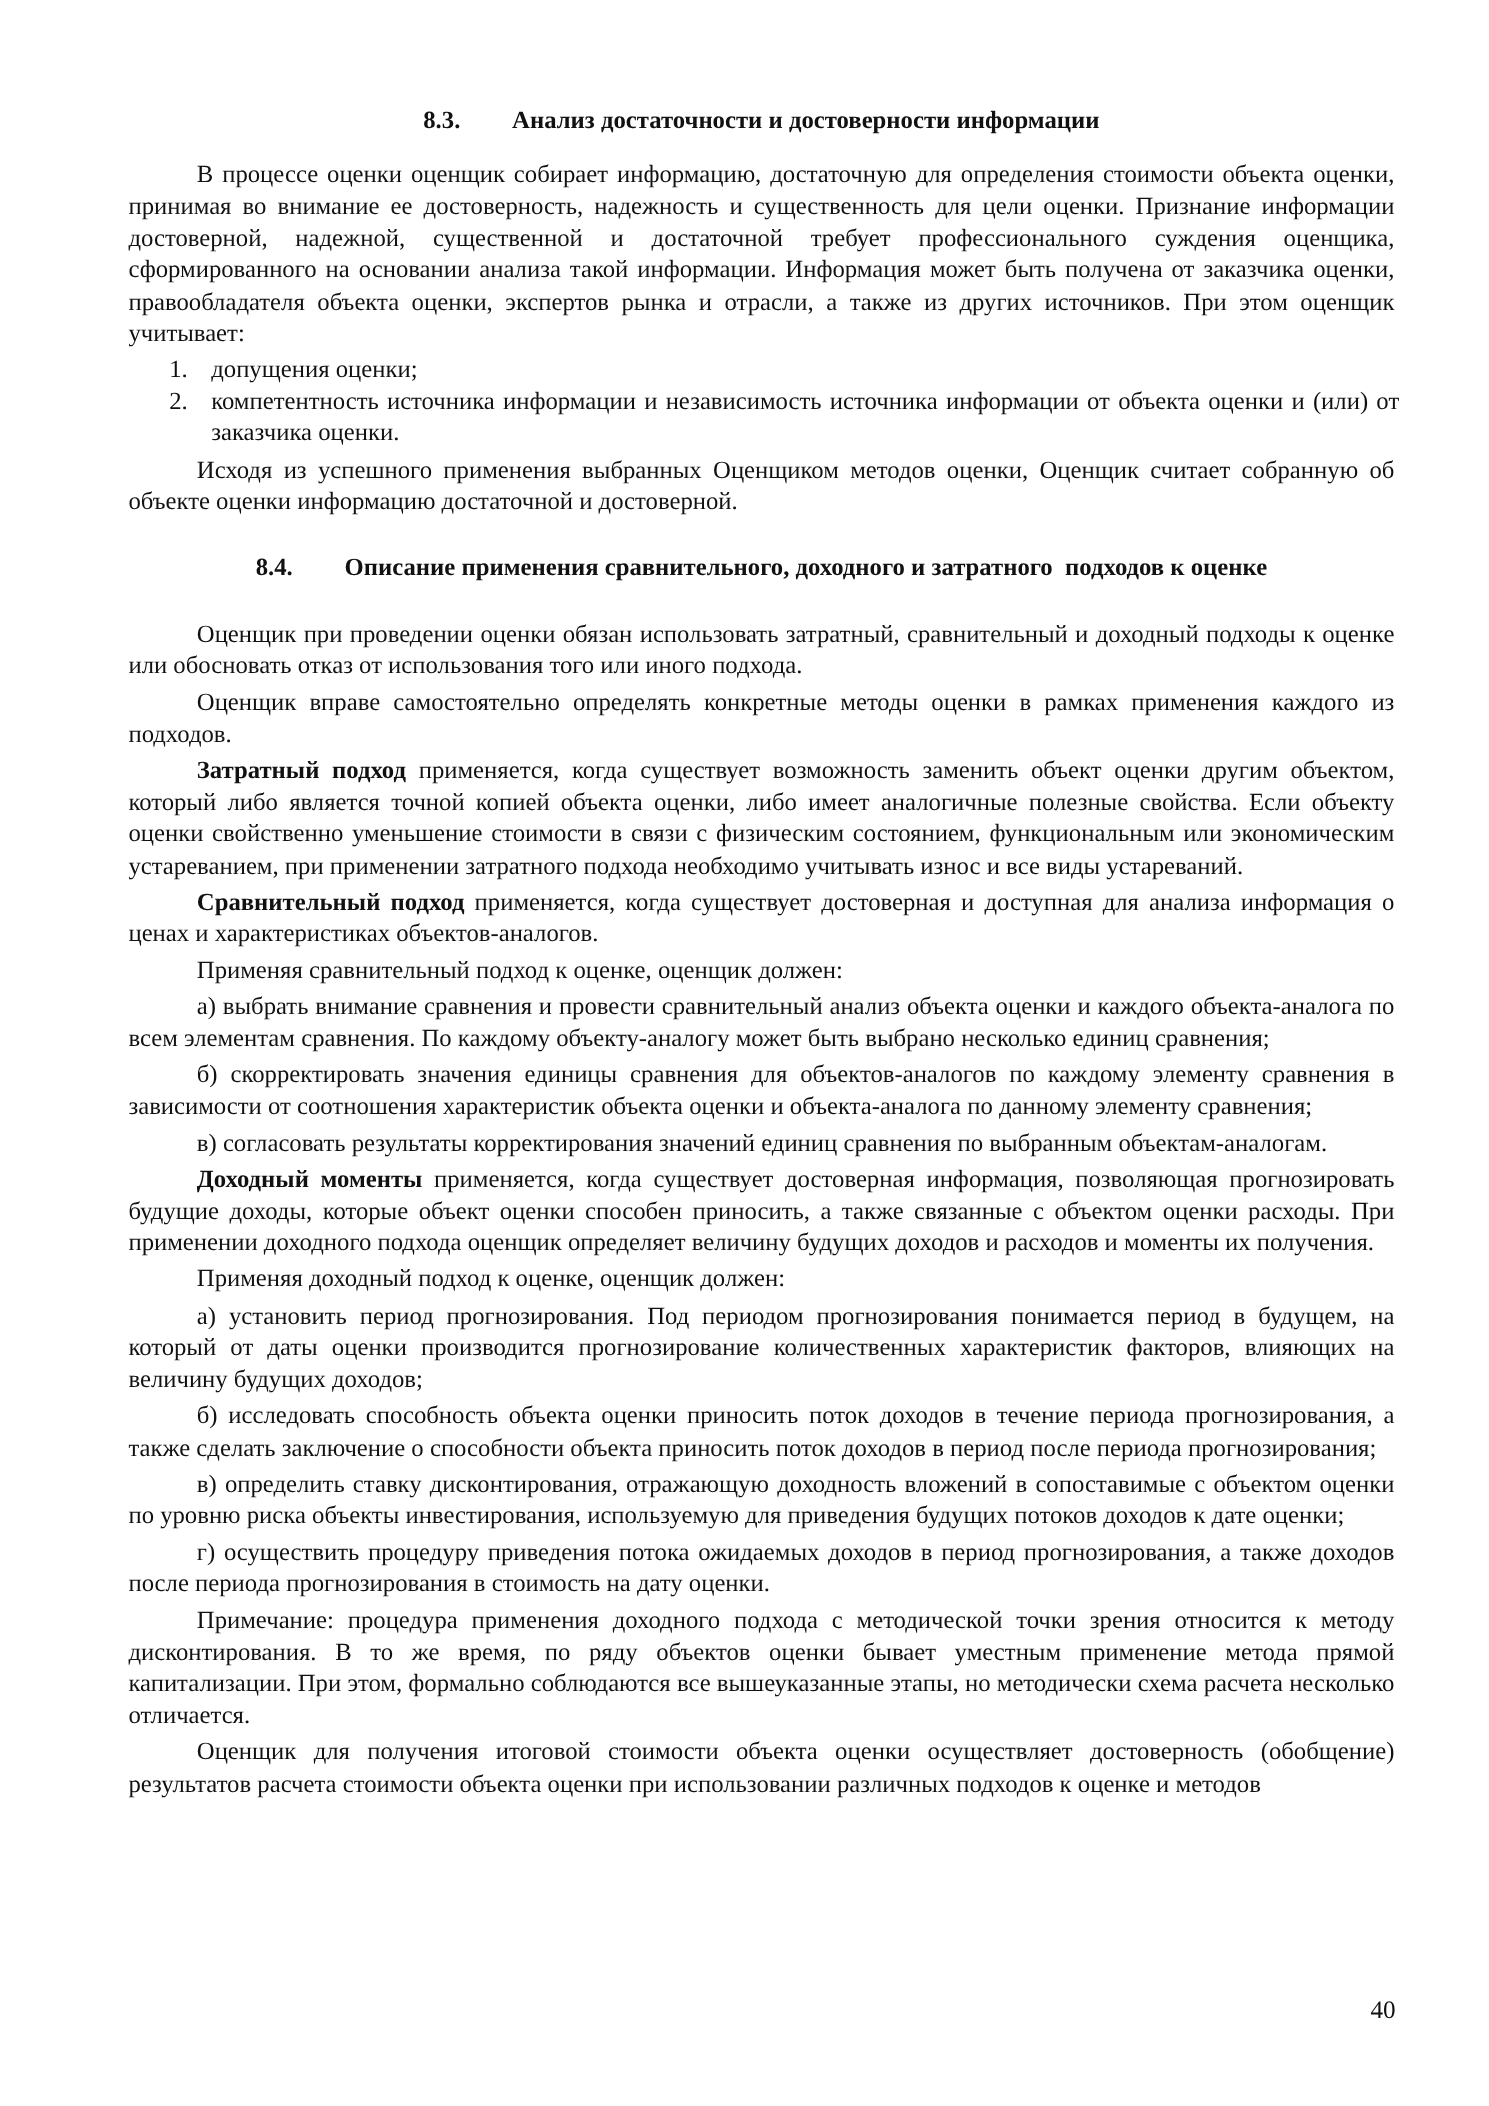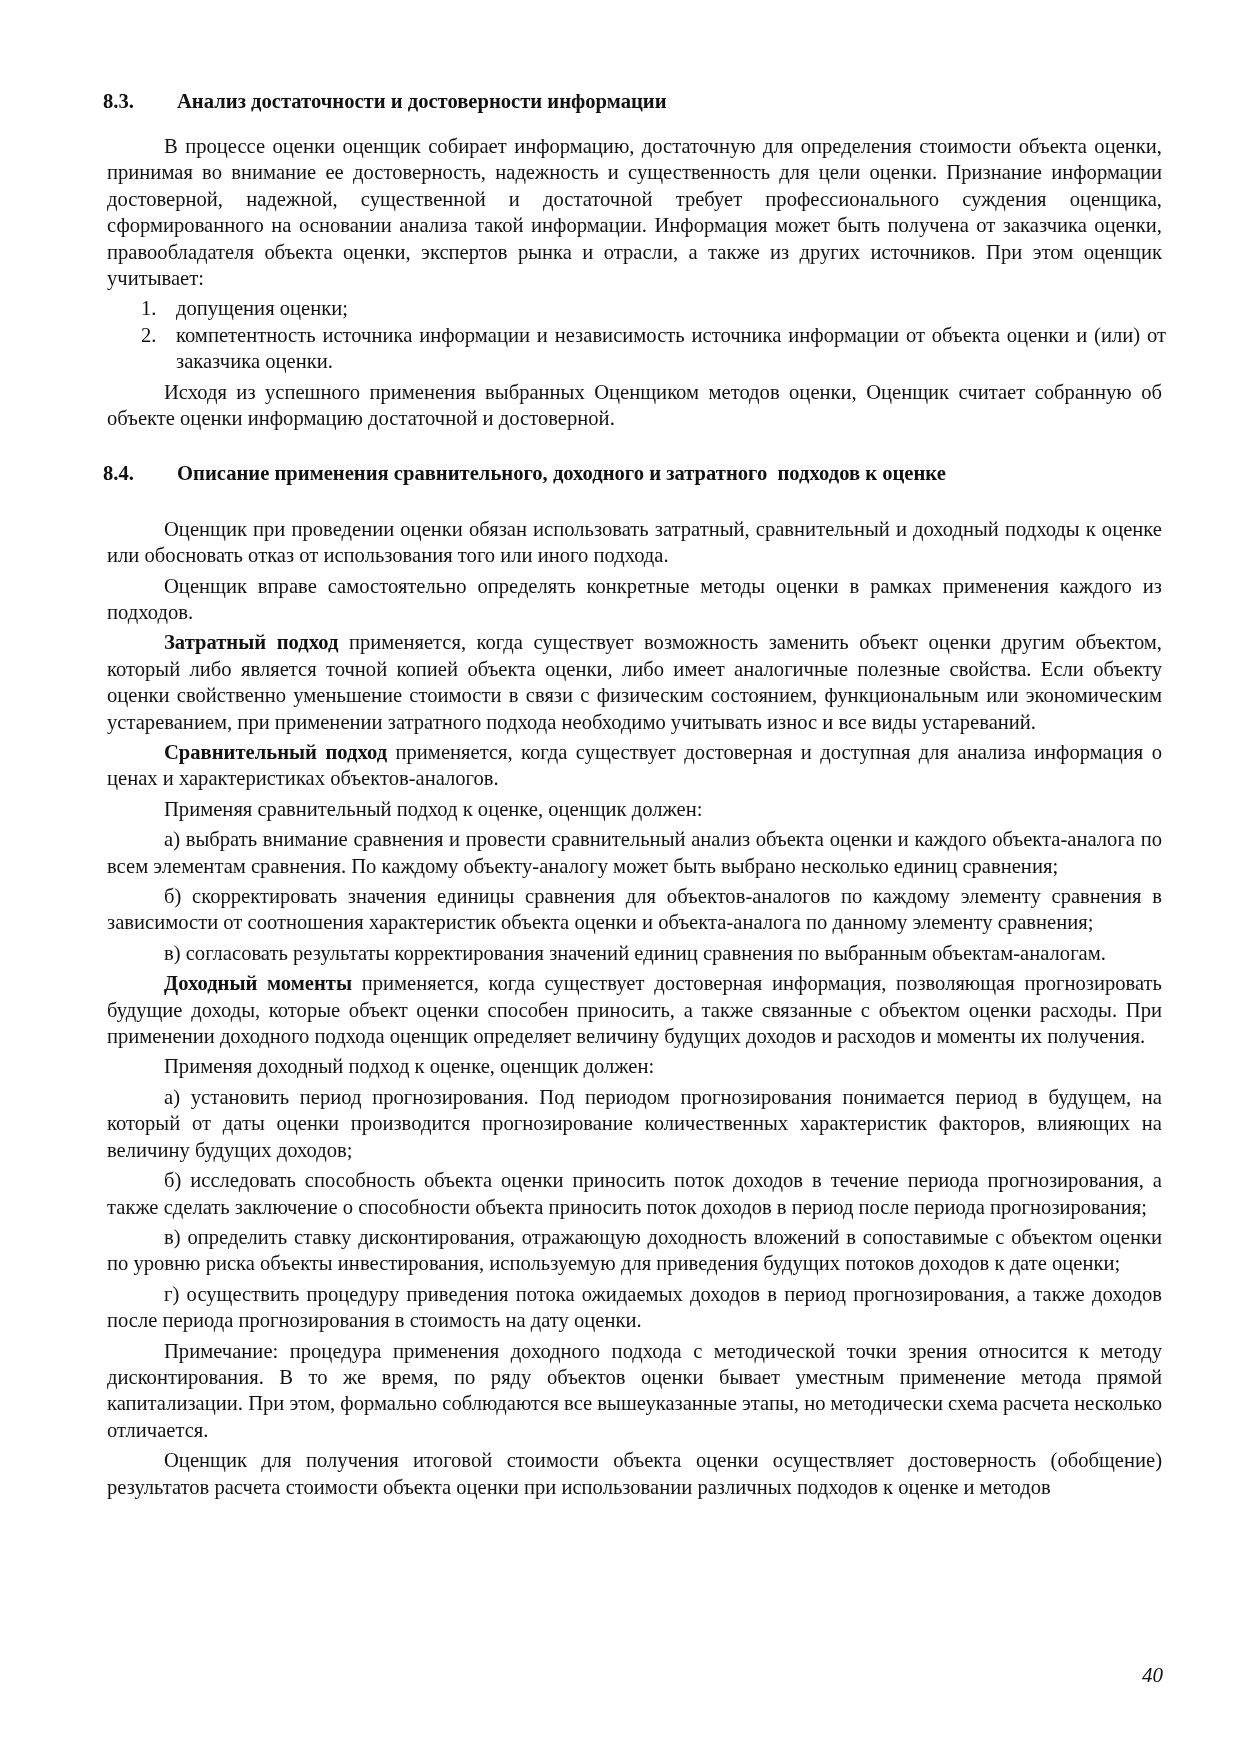--- a/index.html
+++ b/index.html
@@ -22,20 +22,21 @@
       width: 1063px;
       font-size: 20.6px;
       line-height: 26.4px;
     }
     .section-heading {
       font-weight: bold;
       display: flex;
       height: 26.4px;
       margin: 0;
       font-size: 20.6px;
+      justify-content: center;
     }
     .section-heading .num {
       width: 74px;
       flex: 0 0 74px;
     }
     .p {
       margin: 4px;
       text-align: justify;
       text-indent: 57px;
     }
@@ -58,21 +59,20 @@
     b { font-weight: bold; }
     .gap-83 { height: 14.5px; }
     .gap-84-before { height: 25px; }
     .gap-84-after { height: 25px; }
     .page-number {
       position: absolute;
       left: 1142px;
       top: 1662px;
       font-size: 21px;
       line-height: 26px;
-      font-style: italic;
     }
   </style>
 </head>
 <body>
 
 <div class="page-content">
 
   <h2 class="section-heading">
     <span class="num">8.3.</span>
     <span>Анализ достаточности и достоверности информации</span>

